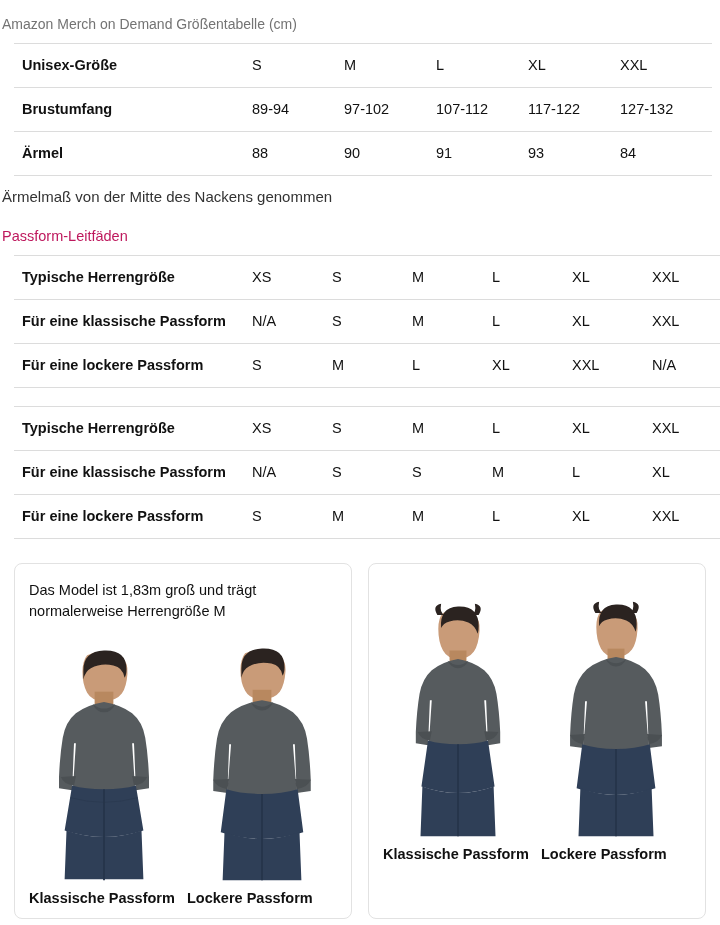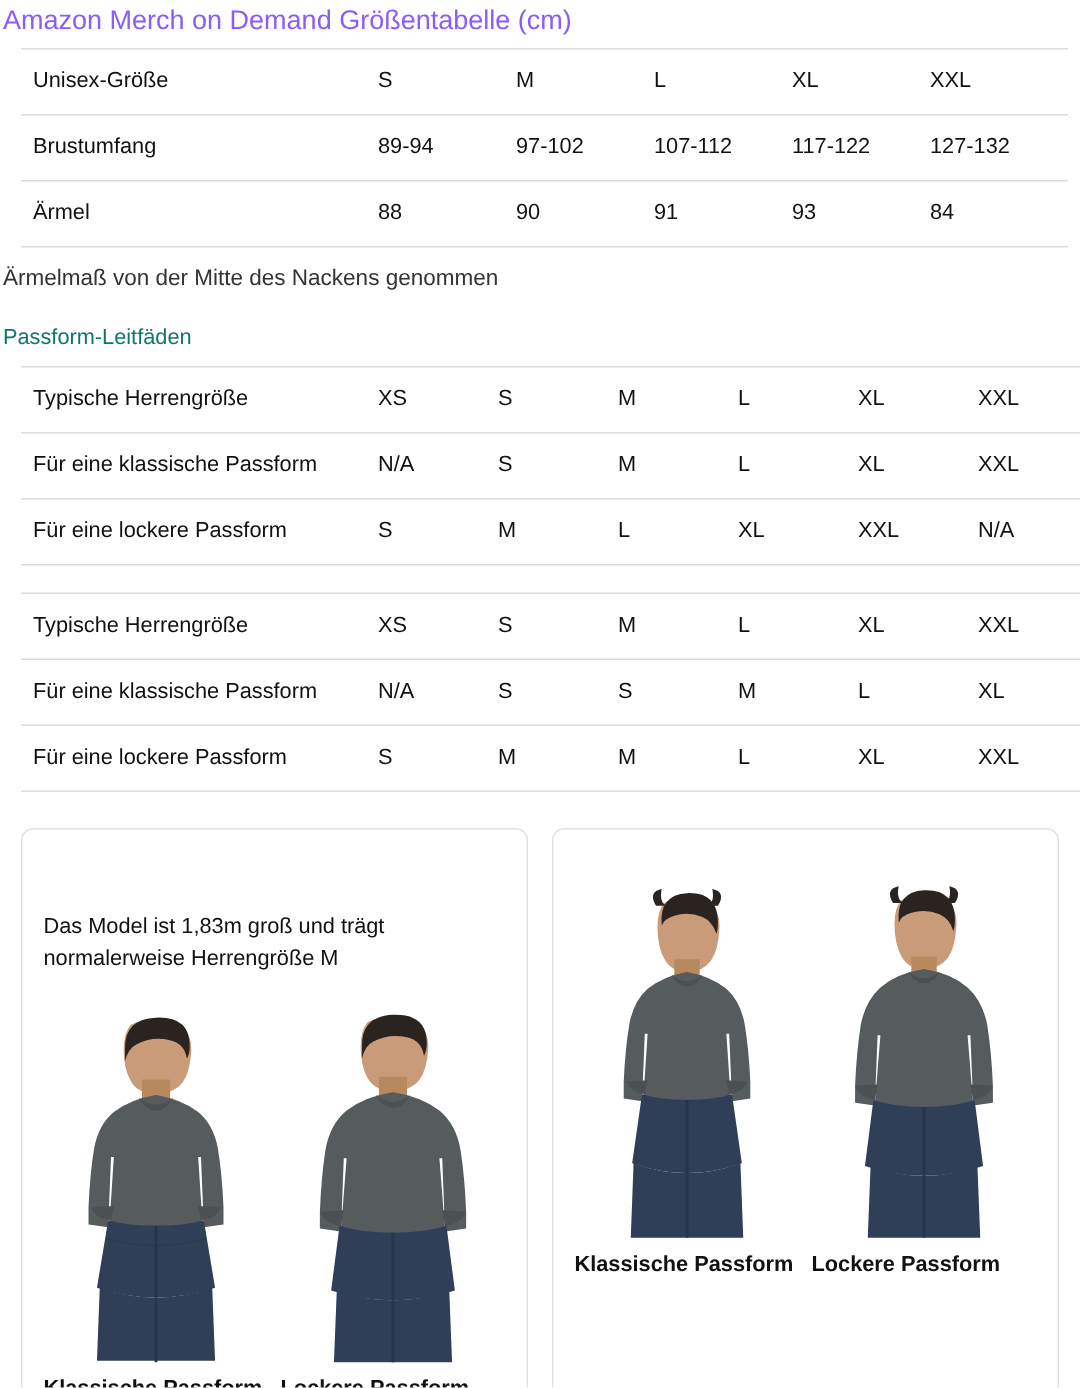--- a/index.html
+++ b/index.html
@@ -15,59 +15,60 @@
     font-size: 14px;
     overflow: hidden;
   }
   .page {
     width: 720px;
     height: 925px;
     position: relative;
     box-sizing: border-box;
   }
   .page-title {
-    font-size: 18px;
-    color: #8b5cf6;
+    font-size: 14px;
+    color: #737373;
     padding: 4px 0 10px 2px;
     line-height: 18px;
+    margin-top: 11px;
   }
   table.sz {
     width: 698px;
     margin: 0 0 0 14px;
     border-collapse: collapse;
     table-layout: fixed;
   }
   table.sz td {
     border-top: 1px solid #dcdcdc;
     border-bottom: 1px solid #dcdcdc;
     padding: 13px 0 13px 0;
     font-size: 14.5px;
     line-height: 17px;
     color: #111111;
     vertical-align: middle;
   }
   table.sz tr td:first-child {
     padding-left: 8px;
-    font-weight: normal;
+    font-weight: bold;
     margin-top: 32px;
   }
   table.sz td + td { color: #111111; font-weight: normal; }
 
   .tbl1 col.c0 { width: 238px; }
   .tbl1 col.cx { width: 92px; }
 
   .note {
     font-size: 15px;
     color: #333333;
     padding: 12px 0 0 2px;
     line-height: 17px;
   }
   .section-label {
     font-size: 14.5px;
-    color: #0f766e;
+    color: #be185d;
     padding: 22px 0 10px 2px;
     line-height: 18px;
   }
   .tbl2 col.c0 { width: 238px; }
   .tbl2 col.cx { width: 80px; }
 
   .gap {
     height: 18px;
   }
 
@@ -82,21 +83,20 @@
     border-radius: 8px;
     box-sizing: border-box;
     padding: 16px 14px 10px 14px;
     min-width: 0;
   }
   .card-title {
     font-size: 14.5px;
     line-height: 21px;
     color: #111111;
     height: 44px;
-    margin-top: 39px;
   }
   .figures {
     display: flex;
     gap: 8px;
     margin-top: 8px;
   }
   .fig {
     flex: 1 1 0;
     min-width: 0;
     text-align: left;

